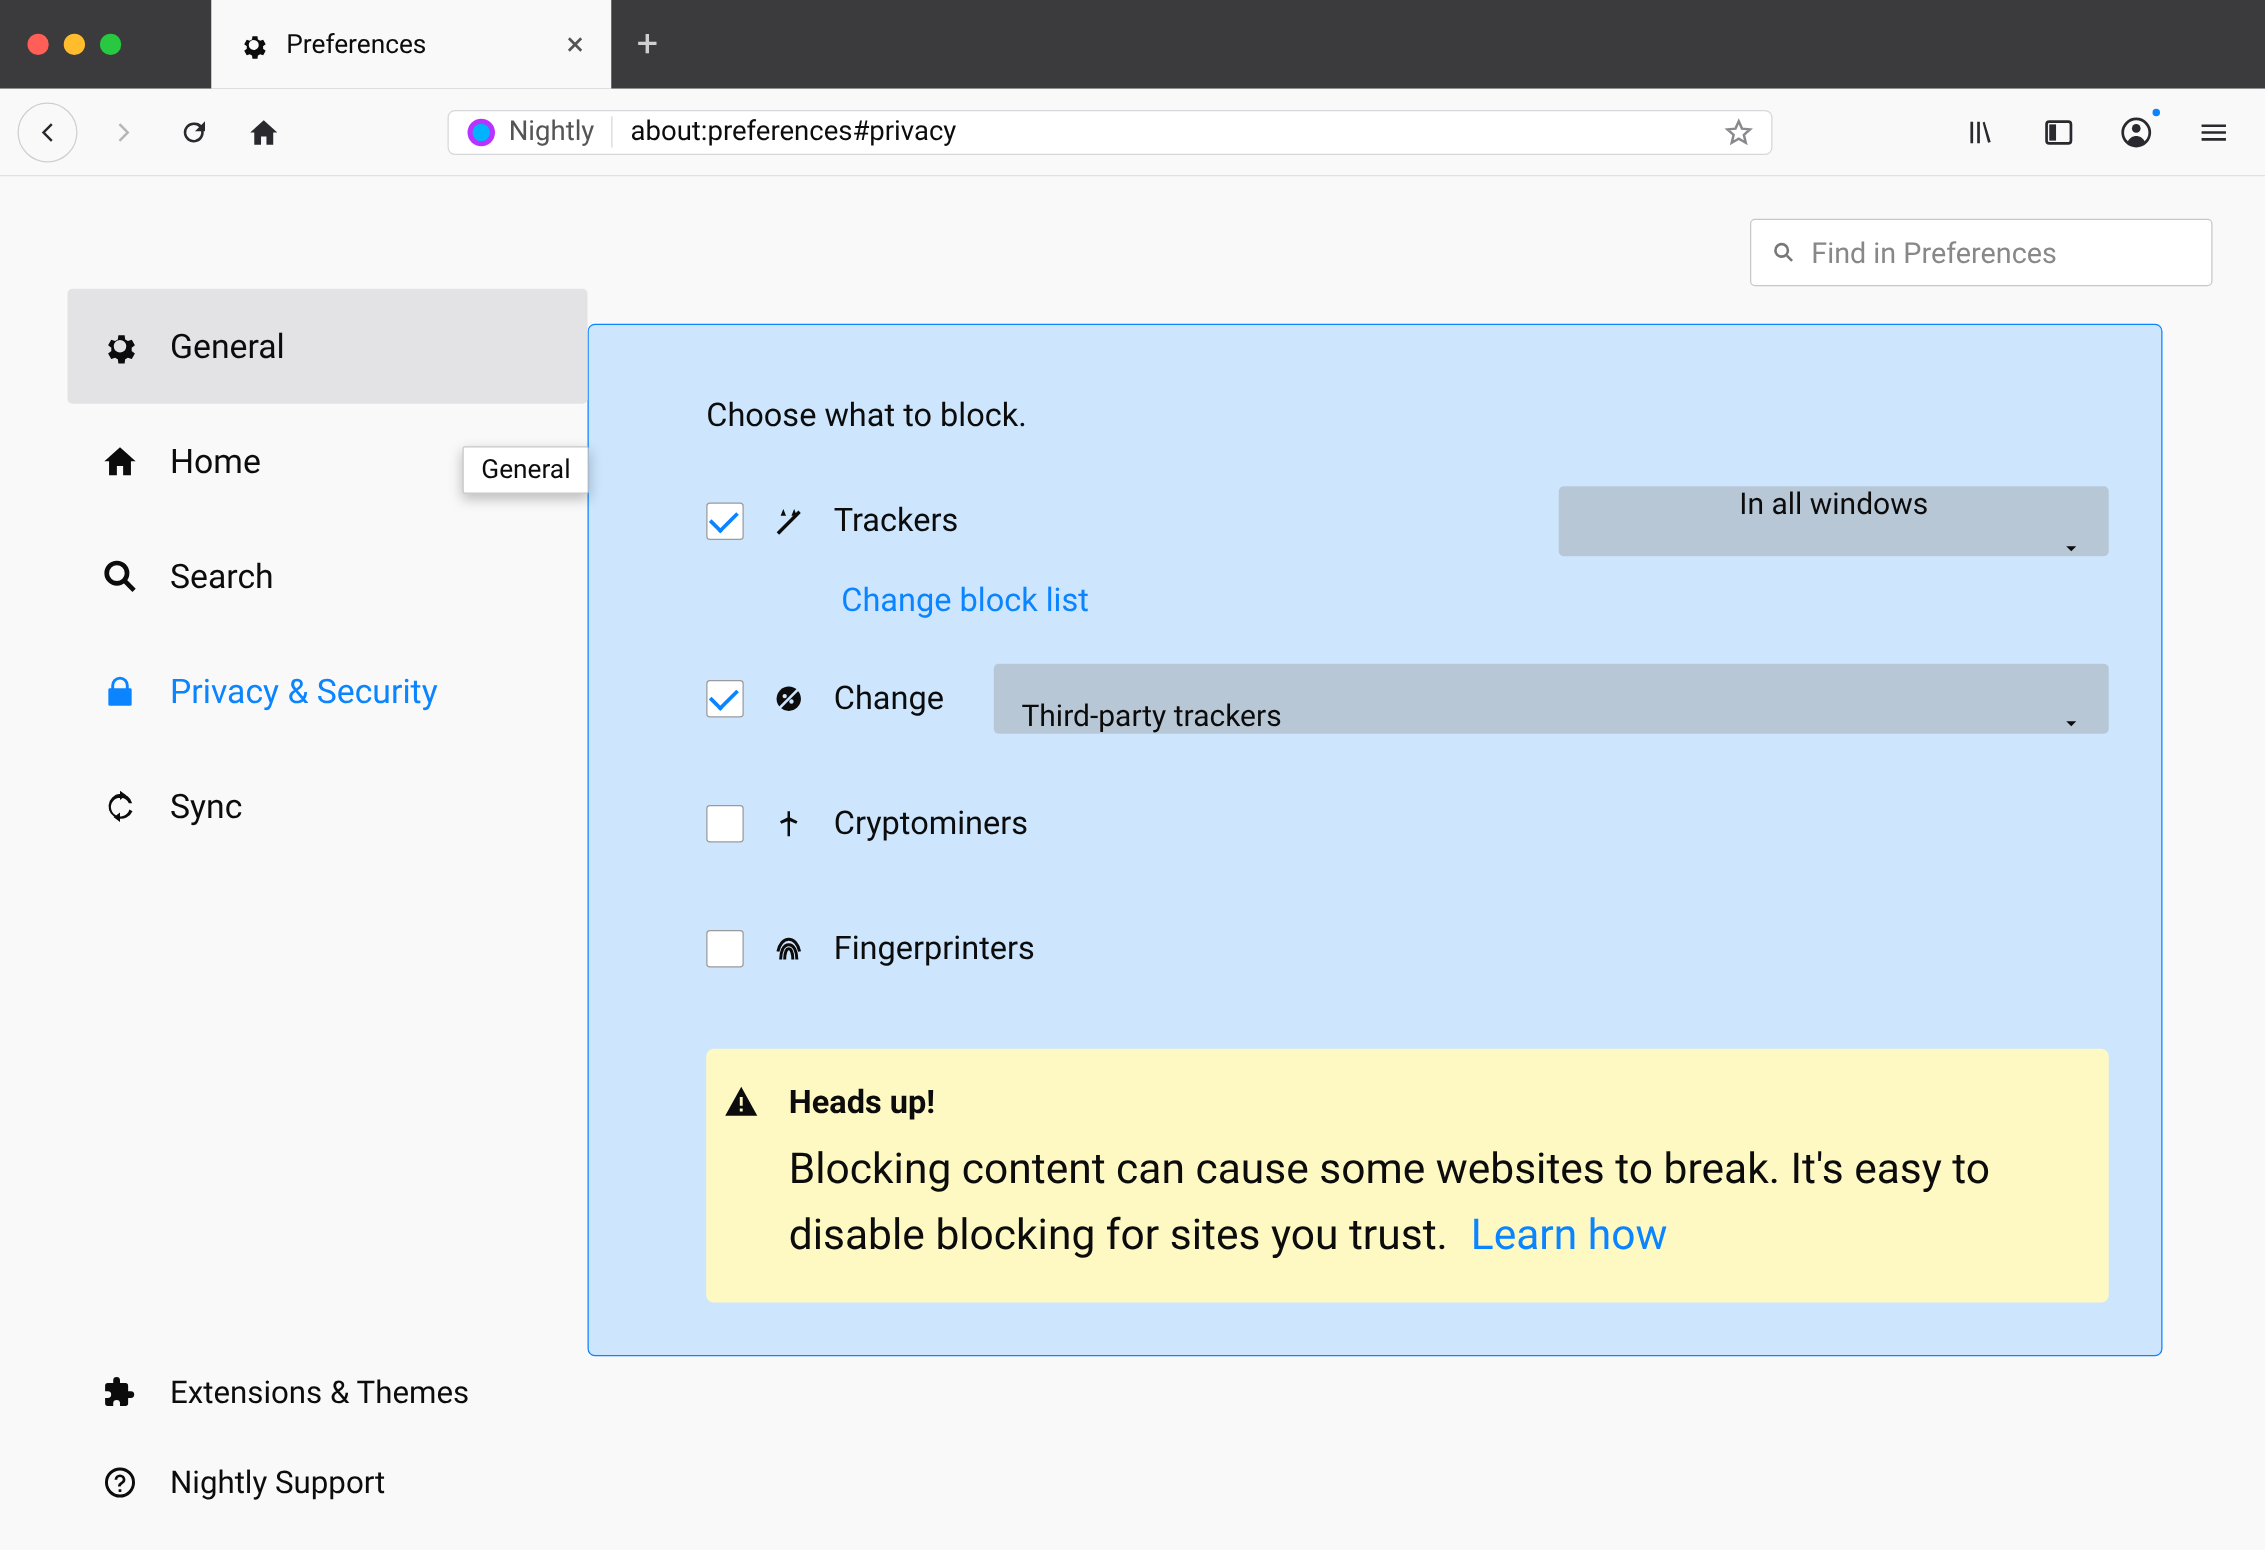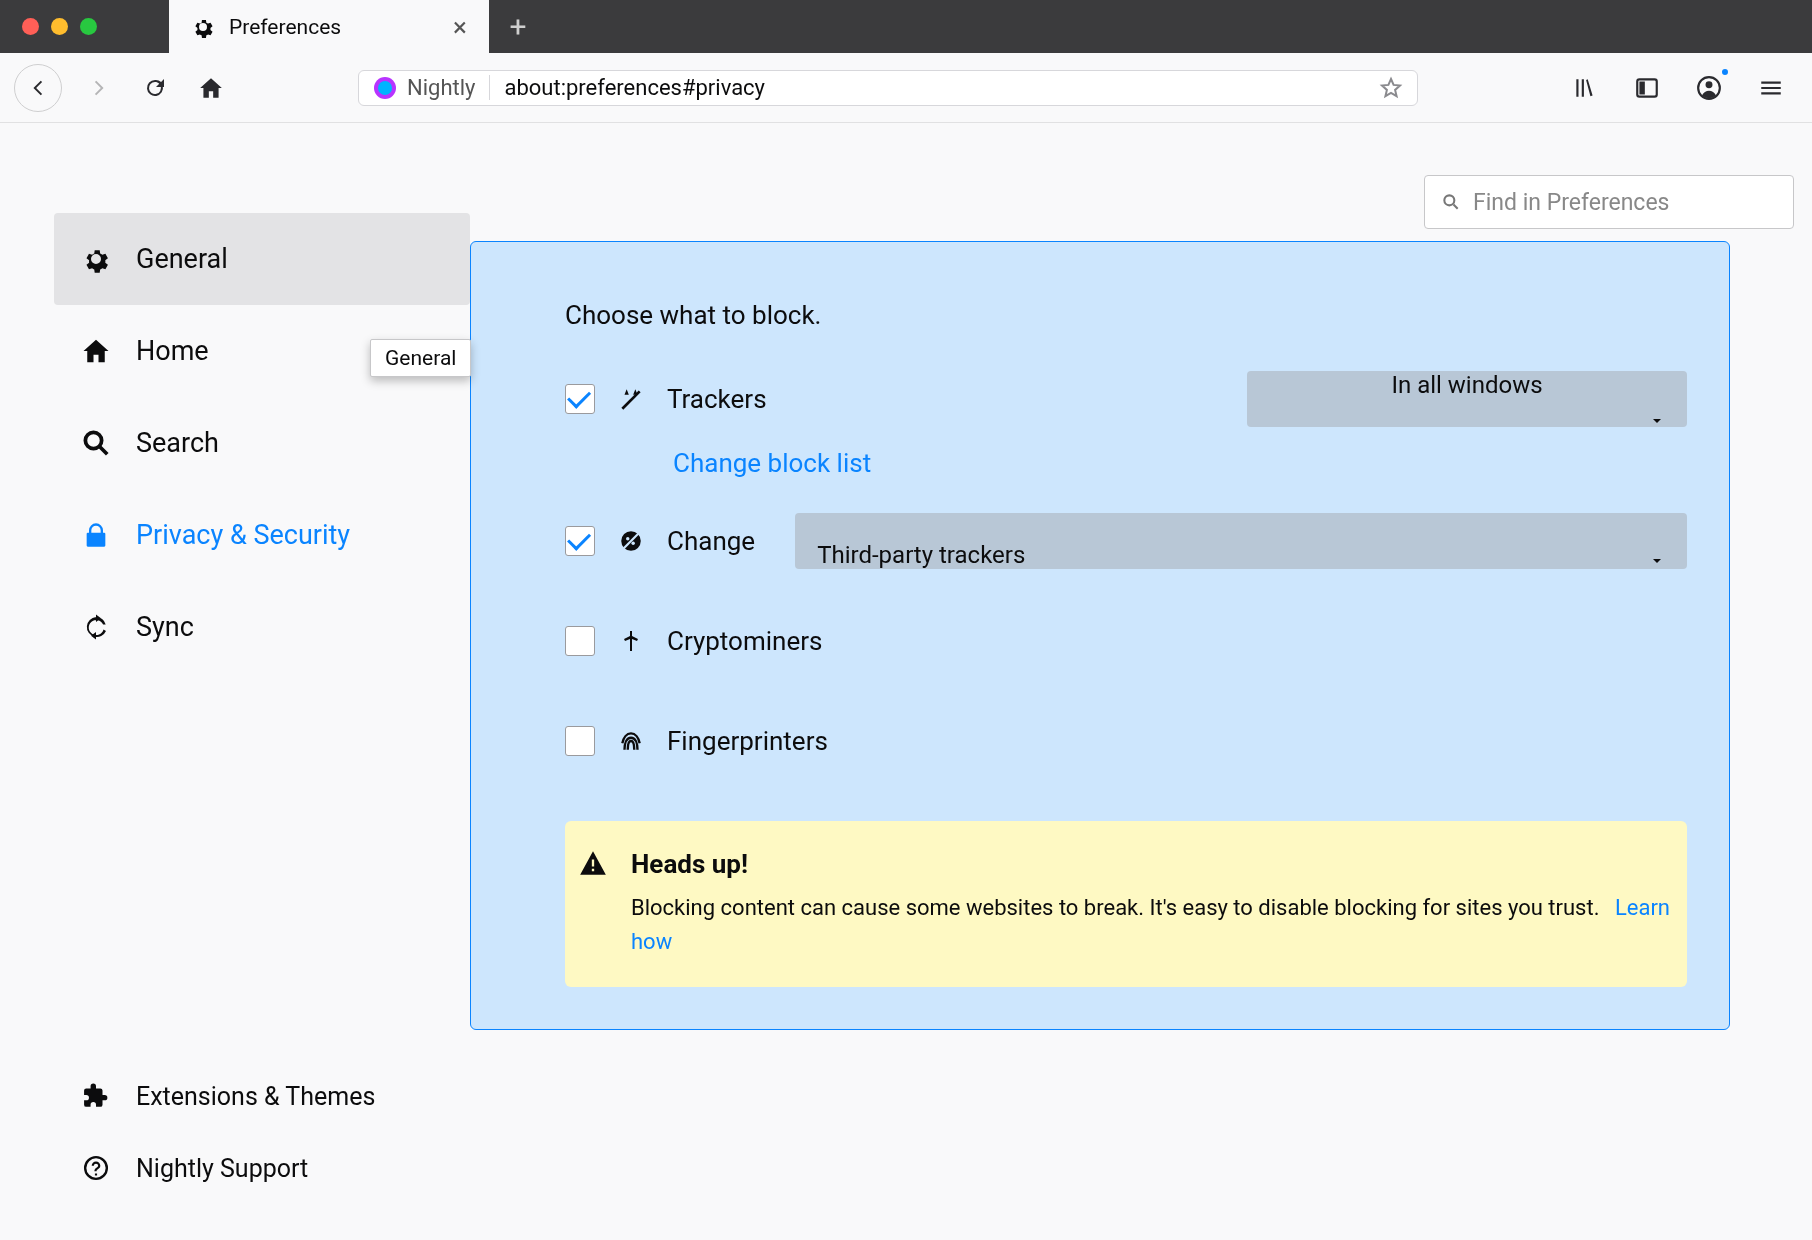--- a/index.html
+++ b/index.html
@@ -7,21 +7,21 @@
     font-family: -apple-system, BlinkMacSystemFont, "Segoe UI", Roboto, Helvetica, Arial, sans-serif;
     background: #f9f9fa;
     color: #0c0c0d;
     width: 1812px;
     height: 1240px;
     overflow: hidden;
   }
 
   
   .titlebar {
-    height: 53px;
+    height: 71px;
     background: #3b3b3d;
     display: flex;
     align-items: center;
   }
   .traffic-lights {
     display: flex;
     gap: 12px;
     padding: 0 22px;
     align-items: center;
   }
@@ -157,21 +157,21 @@
 
   .sidebar-bottom {
     margin-top: auto;
     padding-bottom: 30px;
   }
   .sidebar-bottom .side-item { height: 72px; font-size: 25px; }
 
   
   .top-right-search {
     position: absolute;
-    right: 18px;
+    right: 42px;
     top: 175px;
   }
   .find-box {
     width: 370px;
     height: 54px;
     background: #fff;
     border: 1px solid #c7c7c9;
     border-radius: 4px;
     display: flex;
     align-items: center;
@@ -243,21 +243,21 @@
 
   .warn-box {
     background: #fef9c3;
     border-radius: 6px;
     margin: 45px 0 0 52px;
     padding: 28px 14px;
     display: flex;
     gap: 24px;
   }
   .warn-title { font-weight: 700; font-size: 26px; margin-bottom: 12px; }
-  .warn-body { font-size: 22px; line-height: 1.55; }
+  .warn-body { font-size: 34px; line-height: 1.55; }
   .warn-body a { color: #0a84ff; text-decoration: none; margin-left: 10px; }
 
   svg { display:block; }
 </style>
 </head>
 <body>
 
 <div class="titlebar">
   <div class="traffic-lights">
     <div class="tl red"></div>

